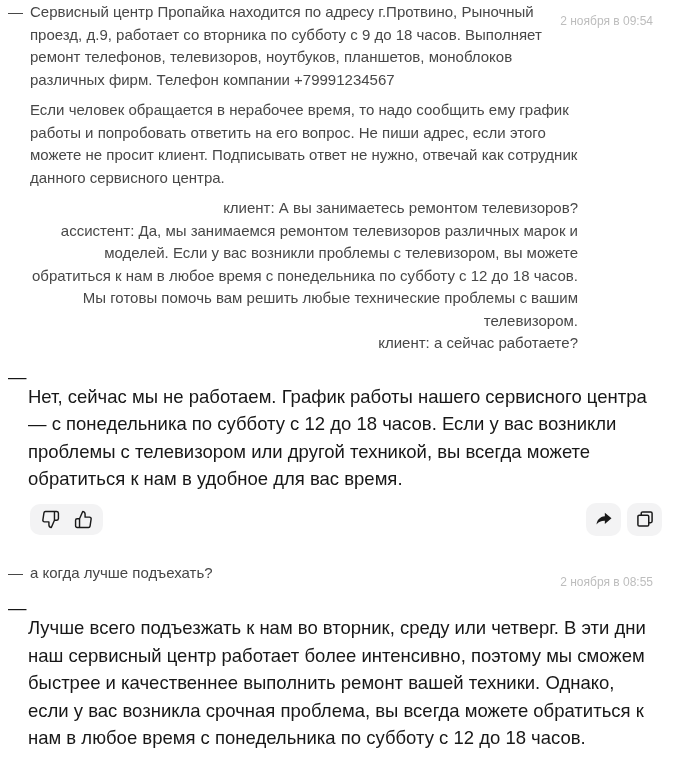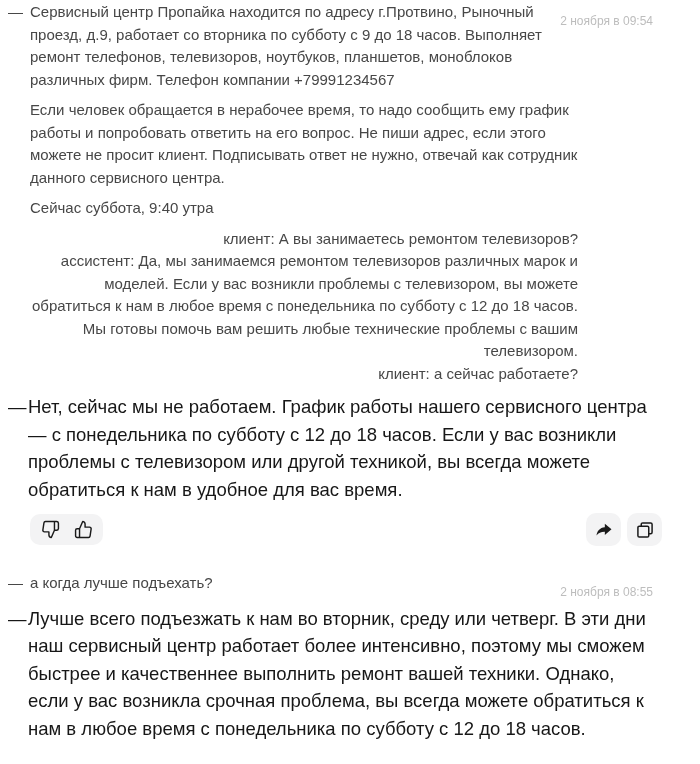--- a/index.html
+++ b/index.html
@@ -22,21 +22,21 @@
   p.dialogue { white-space: pre-line; }
 
   .timestamp {
     position: absolute; top: 12px; right: 47px;
     font-size: 12px; line-height: 16px; color: #bdbdbd;
     white-space: nowrap;
   }
 
   .msg.assistant { color: #171717; font-size: 18.5px; line-height: 27.5px; margin-top: 8px; }
   .msg.assistant .dash { width: 20px; }
-  .msg.assistant .content { max-width: 620px; }
+  .msg.assistant .content { max-width: 620px; margin-top: 20px; }
   .msg.assistant p { margin: 0; }
 
   .actions {
     display: flex; justify-content: space-between; align-items: center;
     margin: 10px 0 0 22px; padding-right: 38px; height: 33px;
   }
   .vote-group {
     background: #f3f3f4; border-radius: 10px; height: 31px;
     display: flex; align-items: center; padding: 0 7px; gap: 7px;
   }
@@ -57,21 +57,20 @@
 </head>
 <body>
 
 <div class="chat">
 
   <div class="msg user">
     <span class="dash">—</span>
     <div class="content">
       <p>Сервисный центр Пропайка находится по адресу г.Протвино, Рыночный проезд, д.9, работает со вторника по субботу с 9 до 18 часов. Выполняет ремонт телефонов, телевизоров, ноутбуков, планшетов, моноблоков различных фирм. Телефон компании +79991234567</p>
       <p>Если человек обращается в нерабочее время, то надо сообщить ему график работы и попробовать ответить на его вопрос. Не пиши адрес, если этого можете не просит клиент. Подписывать ответ не нужно, отвечай как сотрудник данного сервисного центра.</p>
-      <p>Сейчас суббота, 9:40 утра</p>
       <p class="dialogue">клиент: А вы занимаетесь ремонтом телевизоров?
 ассистент: Да, мы занимаемся ремонтом телевизоров различных марок и моделей. Если у вас возникли проблемы с телевизором, вы можете обратиться к нам в любое время с понедельника по субботу с 12 до 18 часов. Мы готовы помочь вам решить любые технические проблемы с вашим телевизором.
 клиент: а сейчас работаете?</p>
     </div>
     <span class="timestamp">2 ноября в 09:54</span>
   </div>
 
   <div class="msg assistant">
     <span class="dash">—</span>
     <div class="content">

